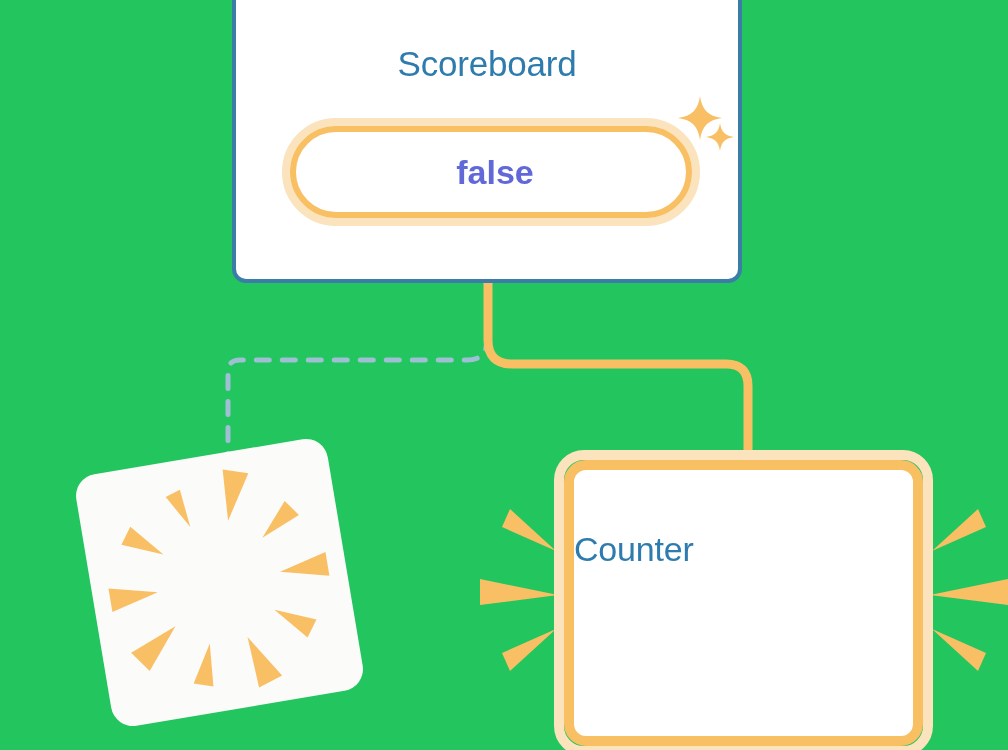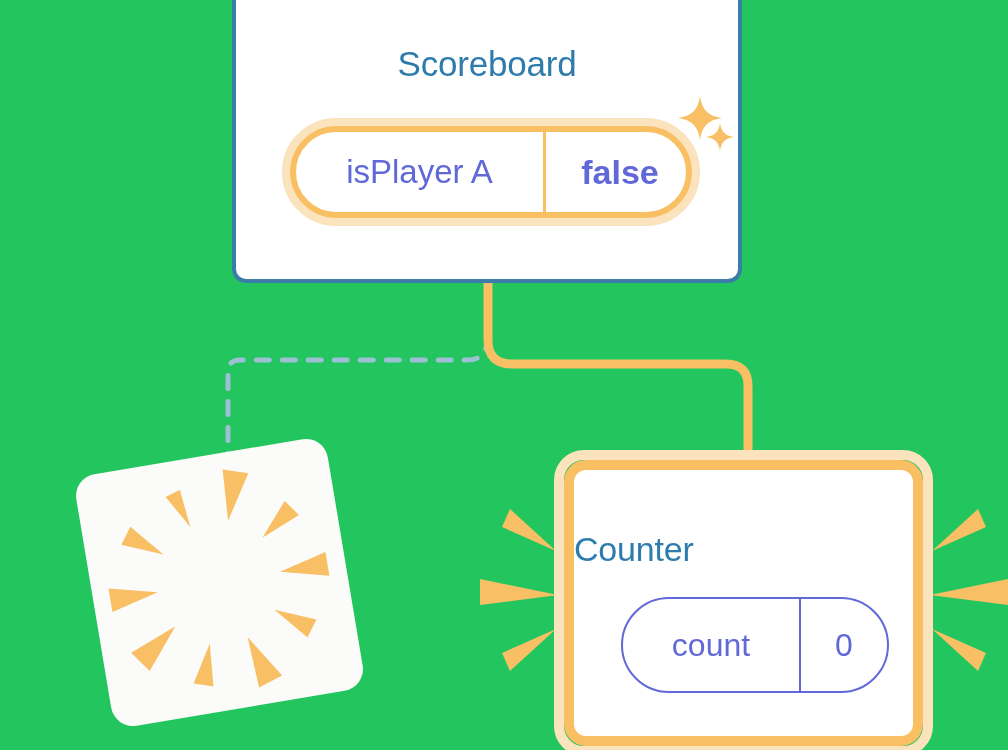--- a/index.html
+++ b/index.html
@@ -199,21 +199,20 @@
     <path d="M 487 310 L 487 340 Q 487 360 467 360 L 240 360 Q 228 360 228 372 L 228 470" fill="none" stroke="#9fc0d4" stroke-width="5" stroke-linecap="round" stroke-dasharray="13 13"></path>
 
     <path d="M 488 283 L 488 340 Q 488 364 512 364 L 726 364 Q 748 364 748 386 L 748 462" fill="none" stroke="#f9bf64" stroke-width="9" stroke-linecap="butt"></path>
   </svg>
 
   <div id="scoreboard-card">
     <div id="scoreboard-title">Scoreboard</div>
 
     <div id="scoreboard-pill">
       <div id="scoreboard-pill-inner">
-        <div id="scoreboard-pill-key" class="pill-key">isPlayer A</div>
         <div id="scoreboard-pill-val" class="pill-val">false</div>
       </div>
     </div>
   </div>
 
   <svg class="sparkle" id="sparkle-large" viewBox="0 0 48 48">
     <path d="M24 2 C26 16 32 22 46 24 C32 26 26 32 24 46 C22 32 16 26 2 24 C16 22 22 16 24 2 Z" fill="#f9bf64"></path>
   </svg>
   <svg class="sparkle" id="sparkle-small" viewBox="0 0 32 32">
     <path d="M16 2 C17.4 11 20.8 14.6 30 16 C20.8 17.4 17.4 21 16 30 C14.6 21 11.2 17.4 2 16 C11.2 14.6 14.6 11 16 2 Z" fill="#f9bf64"></path>
@@ -271,20 +270,16 @@
       <path d="M2 56 L48 14 L56 32 Z"></path>
       <path d="M0 100 L78 84 L78 110 Z"></path>
       <path d="M2 134 L48 176 L56 158 Z"></path>
     </g>
   </svg>
 
   <div id="counter-card">
     <div id="counter-card-inner">
       <div id="counter-title">Counter</div>
 
-      <div id="counter-pill">
-        <div id="counter-pill-key" class="pill-key">count</div>
-        <div id="counter-pill-val" class="pill-val">0</div>
-      </div>
     </div>
   </div>
 
 </div>
 
 </body></html>

